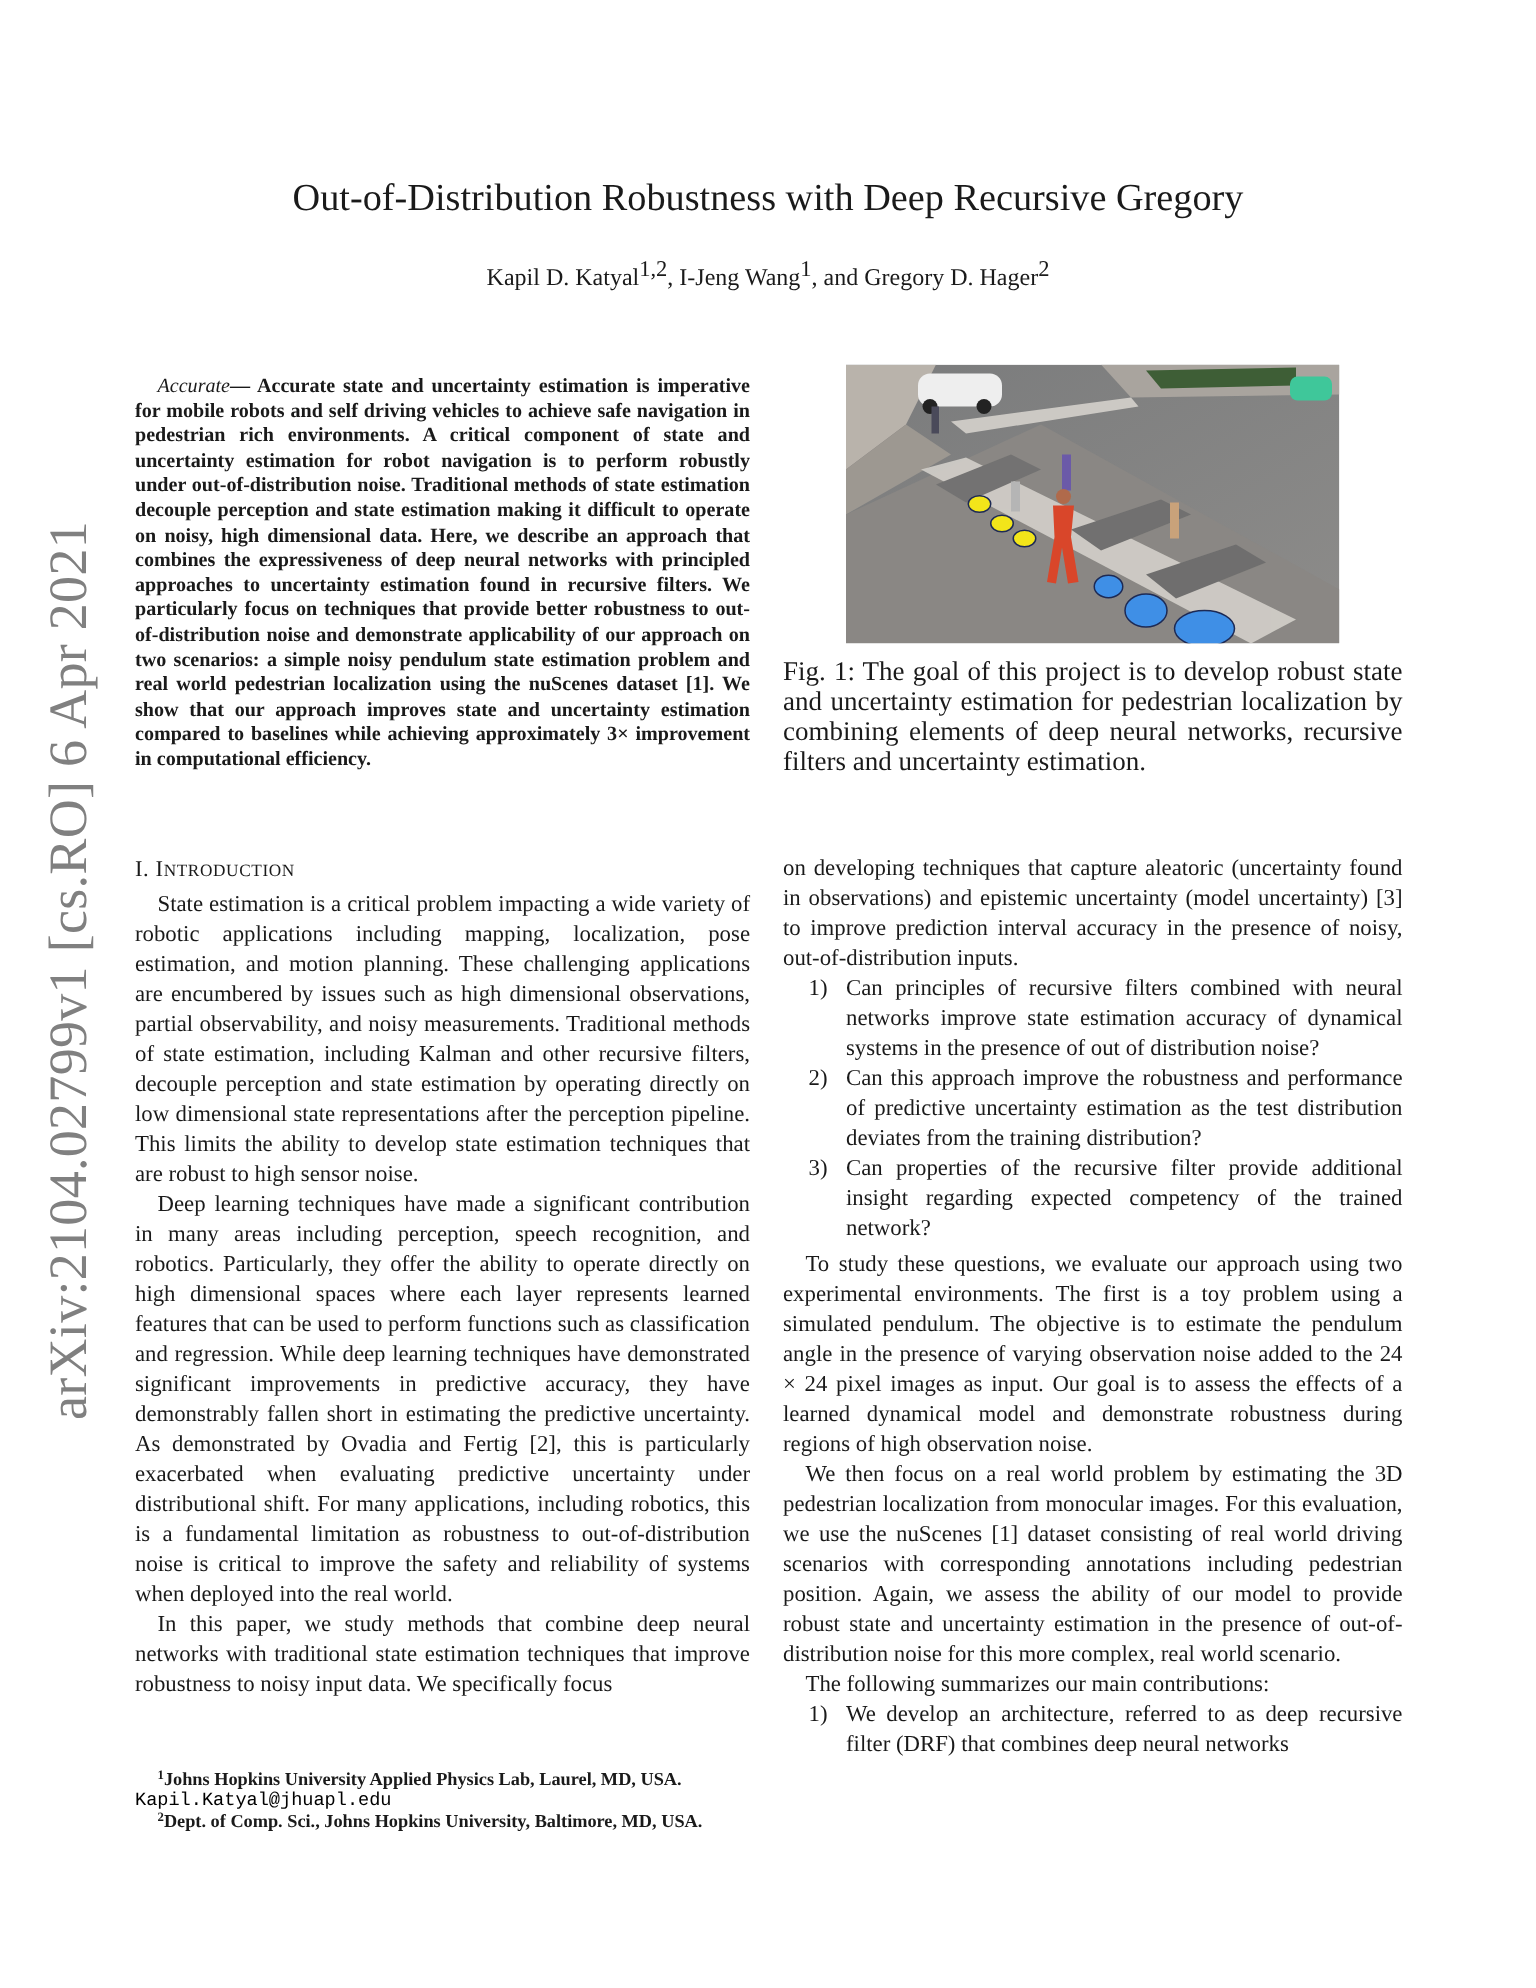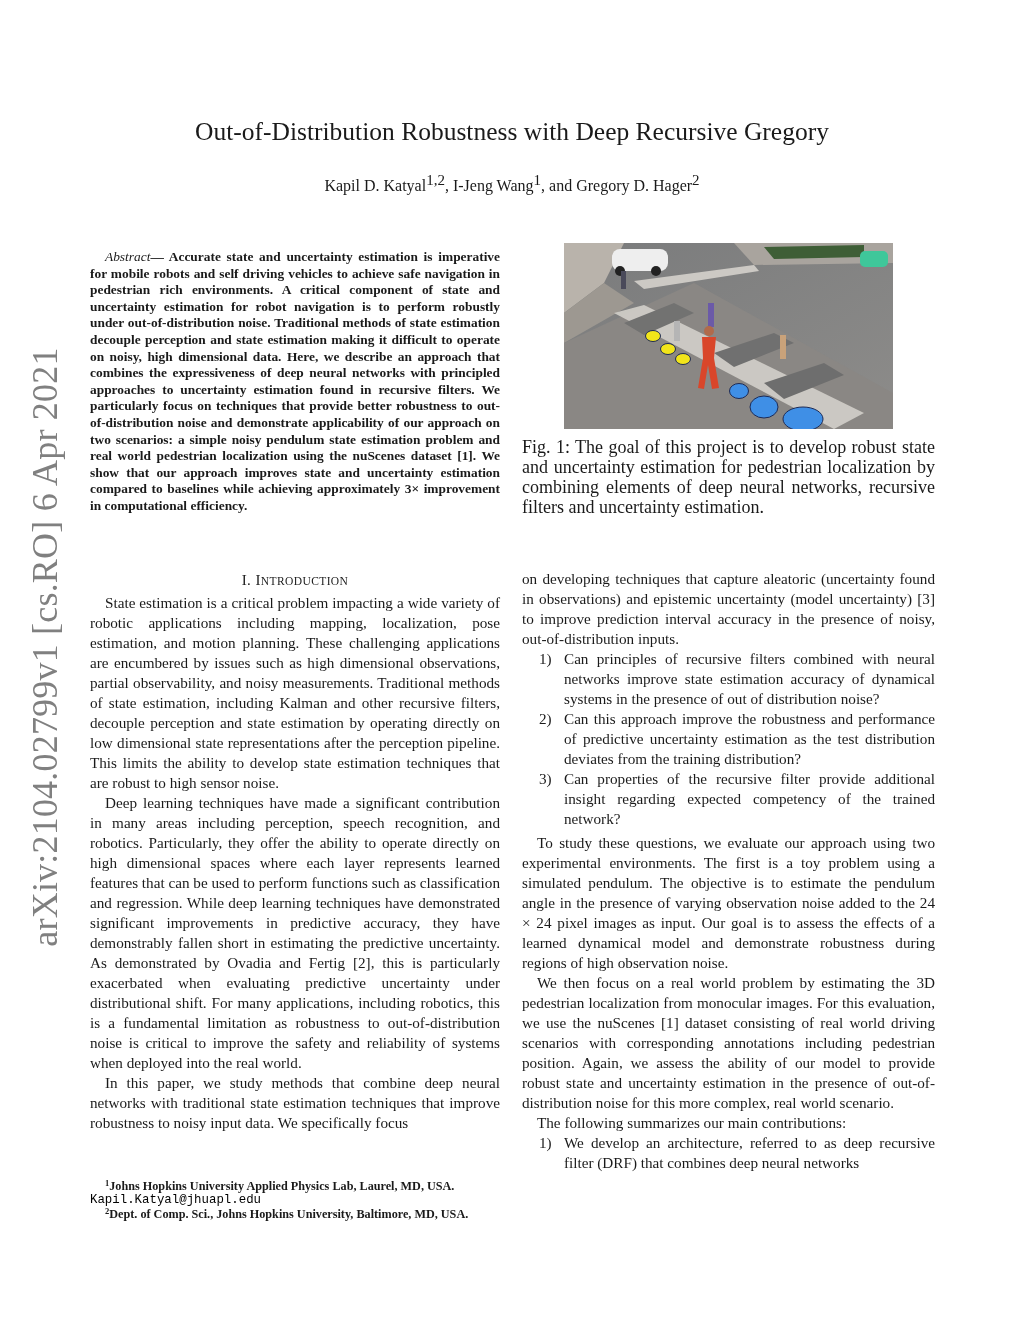--- a/index.html
+++ b/index.html
@@ -11,21 +11,21 @@
   .authors { position:absolute; top:177px; left:0; width:1024px; text-align:center; font-size:16px; }
   sup { font-size:15px; vertical-align:6px; line-height:0; }
   .col { position:absolute; font-size:15.2px; line-height:20px; text-align:justify; }
   .left { left:90px; width:410px; }
   .right { left:522px; width:413px;margin-top:11px; }
   p { margin:0; }
   .indent { text-indent:15px; }
   .abstract { position:absolute; left:90px; top:249px; width:410px; font-size:13.4px; line-height:16.6px;
               font-weight:bold; text-align:justify; }
   .abstract .lab { font-style:italic; font-weight:normal; }
-  .section-h { text-align:center; font-size:15px; margin:8px 0 2px; letter-spacing:0.4px; }
+  .section-h { font-size:15px; margin:8px 0 2px; letter-spacing:0.4px; }
   .section-h .sc { font-size:11.5px; }
   .fig { position:absolute; left:564px; top:243px; width:329px; height:186px; overflow:hidden; }
   .caption { position:absolute; left:522px; top:437px; width:413px; font-size:18px; line-height:20px; text-align:justify; }
   ol.rq { margin:0; padding:0; list-style:none; }
   ol.rq li { position:relative; padding-left:42px; }
   ol.rq li .num { position:absolute; left:17px; top:0; }
   .footnotes { position:absolute; left:90px; top:1179px; width:410px; font-size:12.2px; line-height:14px; }
   .footnotes .mono { font-family:"Liberation Mono", "DejaVu Sans Mono", monospace; font-size:12.4px; color:#000000; }
   .footnotes sup { font-size:8.5px; vertical-align:4px; }
   .fn-line { text-align:justify; }
@@ -36,21 +36,21 @@
 
 <div class="stamp">arXiv:2104.02799v1  [cs.RO]  6 Apr 2021</div>
 
 <div class="title">Out-of-Distribution Robustness with Deep Recursive Gregory</div>
 
 <div class="authors">
   <span>Kapil D. Katyal</span><sup>1,2</sup><span>, </span><span>I-Jeng Wang</span><sup>1</sup><span>, and </span><span>Gregory D. Hager</span><sup>2</sup>
 </div>
 
 <div class="abstract indent">
-  <span class="lab">Abstract</span><span>—</span>
+  <span class="lab">Accurate</span><span>—</span>
   <span>Accurate state and uncertainty estimation is imperative for mobile robots and self driving vehicles to achieve safe navigation in pedestrian rich environments. A critical component of state and uncertainty estimation for robot navigation is to perform robustly under out-of-distribution noise. Traditional methods of state estimation decouple perception and state estimation making it difficult to operate on noisy, high dimensional data. Here, we describe an approach that combines the expressiveness of deep neural networks with principled approaches to uncertainty estimation found in recursive filters. We particularly focus on techniques that provide better robustness to out-of-distribution noise and demonstrate applicability of our approach on two scenarios: a simple noisy pendulum state estimation problem and real world pedestrian localization using the nuScenes dataset [1]. We show that our approach improves state and uncertainty estimation compared to baselines while achieving approximately 3× improvement in computational efficiency.</span>
 </div>
 
 <div class="col left" style="top:562px;">
   <div class="section-h">
     <span>I.</span>
     <span>I</span><span class="sc">NTRODUCTION</span>
   </div>
   <p class="indent">State estimation is a critical problem impacting a wide variety of robotic applications including mapping, localization, pose estimation, and motion planning. These challenging applications are encumbered by issues such as high dimensional observations, partial observability, and noisy measurements. Traditional methods of state estimation, including Kalman and other recursive filters, decouple perception and state estimation by operating directly on low dimensional state representations after the perception pipeline. This limits the ability to develop state estimation techniques that are robust to high sensor noise.</p>
   <p class="indent">Deep learning techniques have made a significant contribution in many areas including perception, speech recognition, and robotics. Particularly, they offer the ability to operate directly on high dimensional spaces where each layer represents learned features that can be used to perform functions such as classification and regression. While deep learning techniques have demonstrated significant improvements in predictive accuracy, they have demonstrably fallen short in estimating the predictive uncertainty. As demonstrated by Ovadia and Fertig [2], this is particularly exacerbated when evaluating predictive uncertainty under distributional shift. For many applications, including robotics, this is a fundamental limitation as robustness to out-of-distribution noise is critical to improve the safety and reliability of systems when deployed into the real world.</p>

